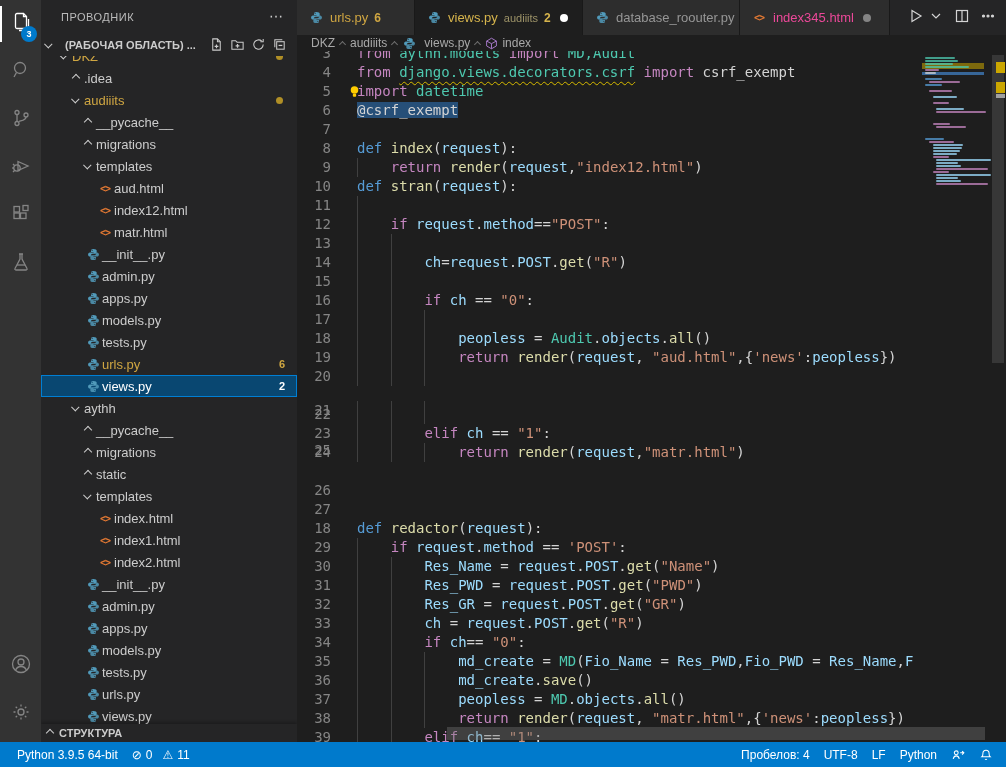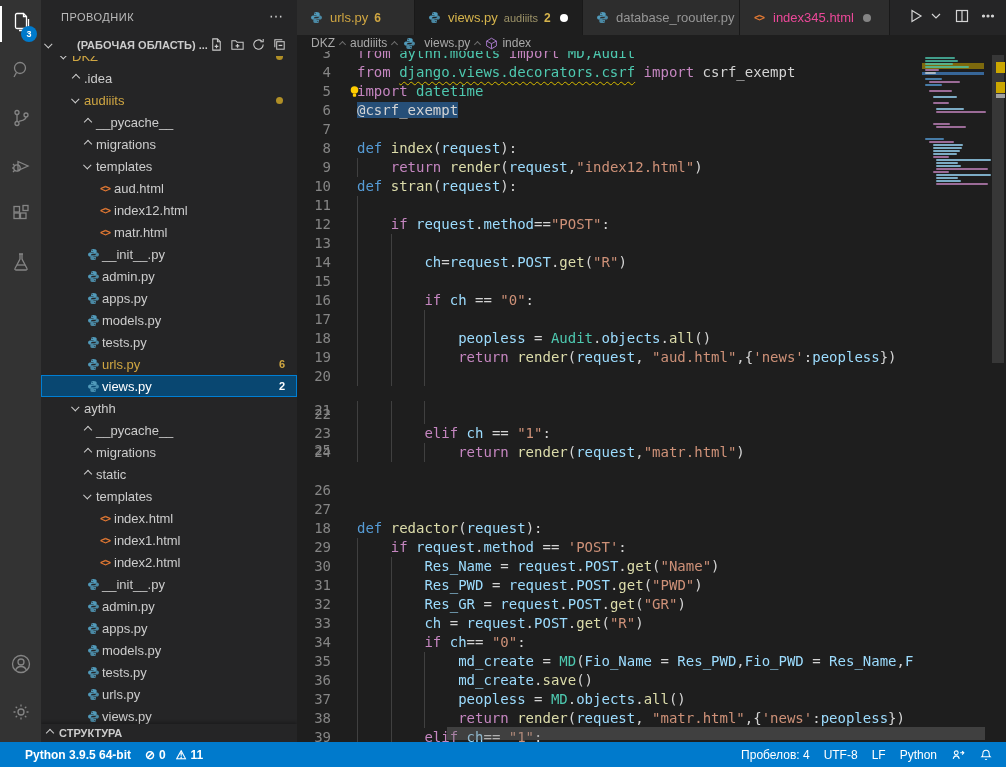--- a/index.html
+++ b/index.html
@@ -14,21 +14,21 @@
   .act-item.active::before { content:""; position:absolute; left:0; top:6px; bottom:6px; width:2px; background:#ffffff; }
   .act-item svg { width:24px; height:24px; stroke:currentColor; fill:none; stroke-width:1.3; }
   .act-badge { position:absolute; right:4px; bottom:6px; min-width:16px; height:16px; border-radius:8px; background:#007acc; color:#fff; font-size:9px; line-height:16px; text-align:center; font-weight:bold; }
   #act-bottom { position:absolute; bottom:4px; left:0; width:41px; }
 
   
   #sidebar { position:absolute; left:41px; top:0; width:256px; height:742px; background:#252526; z-index:4; overflow:hidden; }
   #sb-title { height:35px; line-height:35px; padding-left:20px; font-size:11px; color:#bbbbbb; letter-spacing:.5px; }
   #sb-more { position:absolute; top:0; right:14px; height:35px; line-height:33px; color:#cccccc; font-size:14px; cursor:pointer; }
   #sb-section { position:absolute; top:34px; left:0; right:0; height:22px; display:flex; align-items:center; font-size:11px; font-weight:bold; color:#cccccc; background:#252526; z-index:3; }
-  #sb-section .label { margin-left:20px; white-space:nowrap; overflow:hidden; }
+  #sb-section .label { margin-left:8px; white-space:nowrap; overflow:hidden; }
   .sec-icons { margin-left:auto; display:flex; gap:6px; padding-right:10px; }
   .sec-icons svg { width:15px; height:15px; stroke:#cccccc; fill:none; stroke-width:1.1; cursor:pointer; }
   #tree { position:absolute; top:56px; left:0; right:0; height:668px; overflow:hidden; }
   .trow { position:relative; height:22px; display:flex; align-items:center; font-size:13px; color:#cccccc; cursor:pointer; white-space:nowrap; }
   .trow.selected { background:#094771; outline:1px solid #007fd4; outline-offset:-1px; color:#ffffff; }
   .trow .chev { width:16px; flex:0 0 16px; display:flex; justify-content:center; }
   .cv { width:6px; height:6px; border-left:1px solid #cccccc; border-bottom:1px solid #cccccc; display:inline-block; }
   .cv.down { transform:rotate(-45deg) translateY(-1px); }
   .cv.right { transform:rotate(135deg); }
   .ticon { width:18px; flex:0 0 18px; display:flex; justify-content:center; align-items:center; }
@@ -76,21 +76,21 @@
 
   #overview { position:absolute; top:35px; right:0; width:16px; height:707px; }
   #v-thumb { position:absolute; top:20px; left:2px; width:12px; height:308px; background:rgba(121,121,121,.28); }
   .ov-mark { position:absolute; right:1px; width:9px; }
   #h-scroll { position:absolute; top:727px; left:150px; width:538px; height:13px; background:rgba(121,121,121,.38); z-index:2; }
 
   
   #statusbar { position:absolute; left:0; top:742px; width:1006px; height:25px; background:#007acc; color:#ffffff; display:flex; align-items:center; font-size:12px; z-index:6; }
   .sb-item { display:flex; align-items:center; padding:0 7px; height:25px; cursor:pointer; white-space:nowrap; }
   .sb-item svg { width:14px; height:14px; stroke:#fff; fill:none; stroke-width:1.2; }
-  #sb-left { display:flex; padding-left:18px;font-weight:bold; }
+  #sb-left { display:flex; padding-left:10px; }
   #sb-right { display:flex; margin-left:auto; padding-right:6px; }
   .probs span { margin-right:4px; }
 </style>
 </head>
 <body>
 
 <div id="app">
 
   <div id="activitybar">
     <div class="act-item active">

